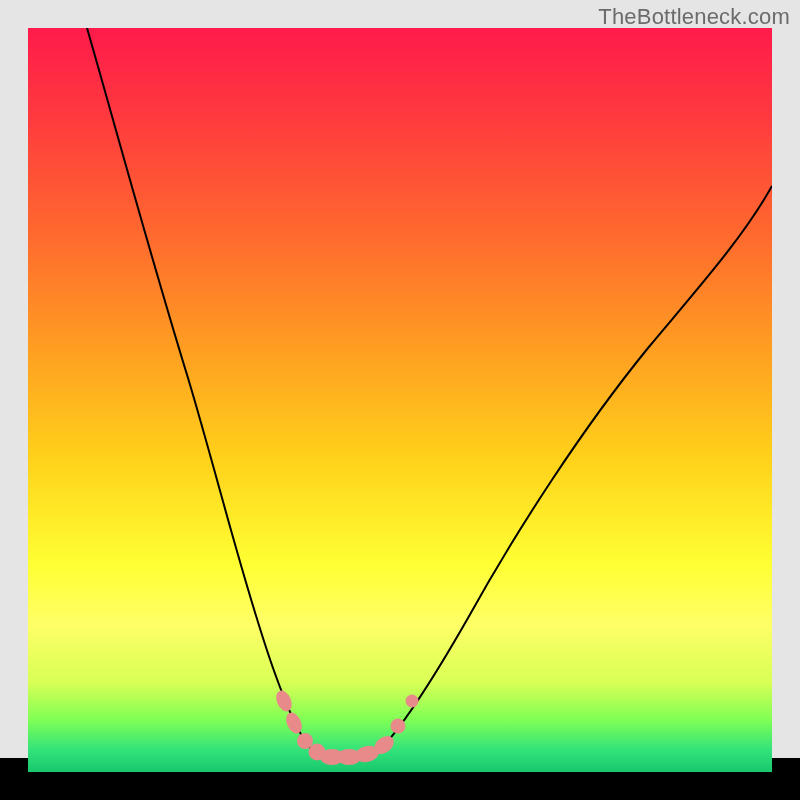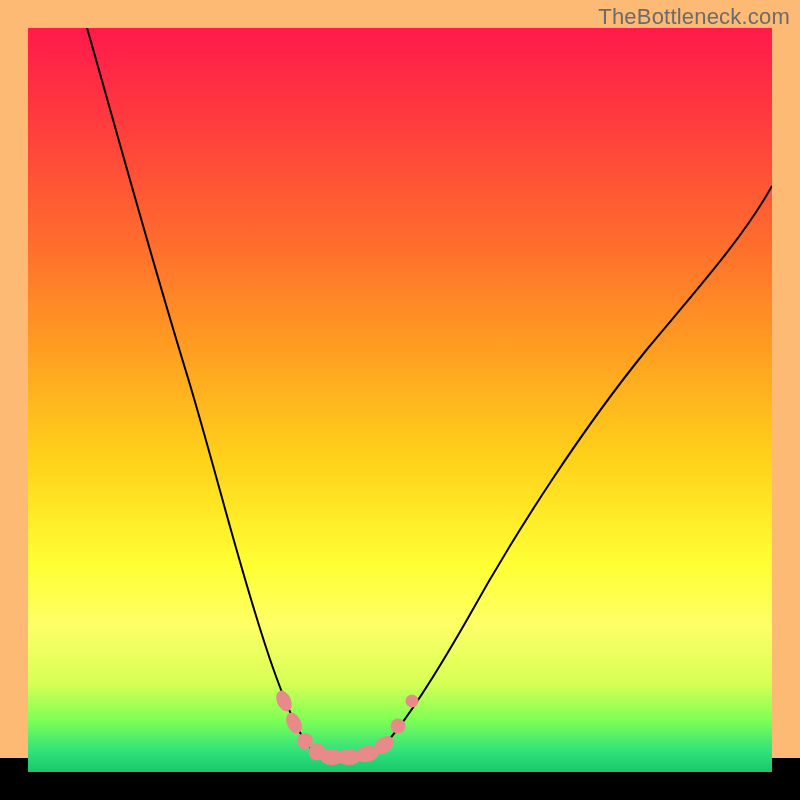--- a/index.html
+++ b/index.html
@@ -10,21 +10,21 @@
     background: #000;
     overflow: hidden;
     font-family: Arial, Helvetica, sans-serif;
   }
   .frame {
     position: absolute;
     top: 0;
     left: 0;
     width: 800px;
     height: 758px;
-    background: #fdba74;
+    background: #e5e5e5;
   }
   .plot {
     position: absolute;
     top: 28px;
     left: 28px;
     width: 744px;
     height: 744px;
     
     background: linear-gradient(
       to bottom,

